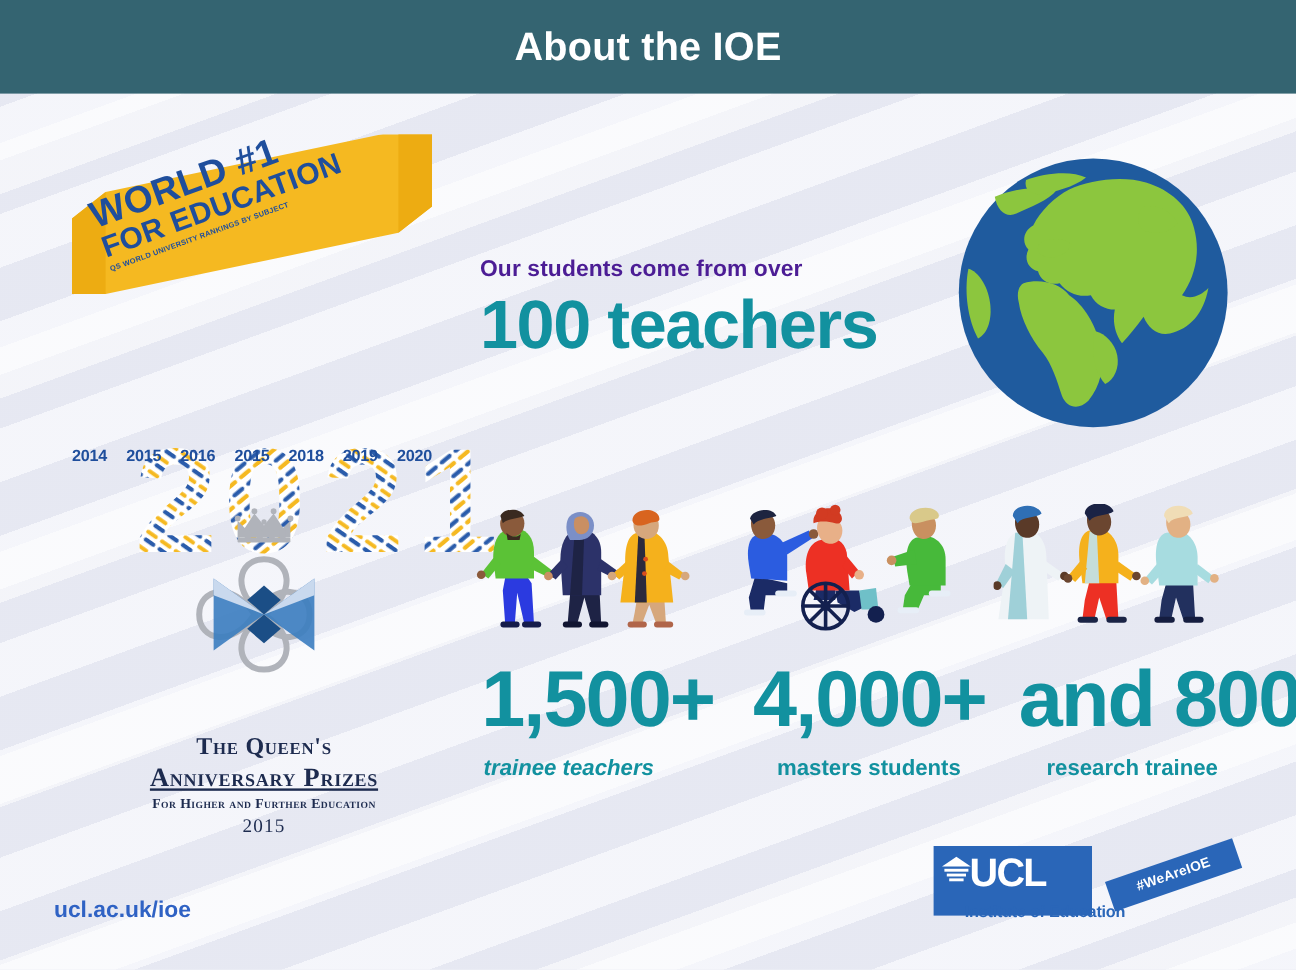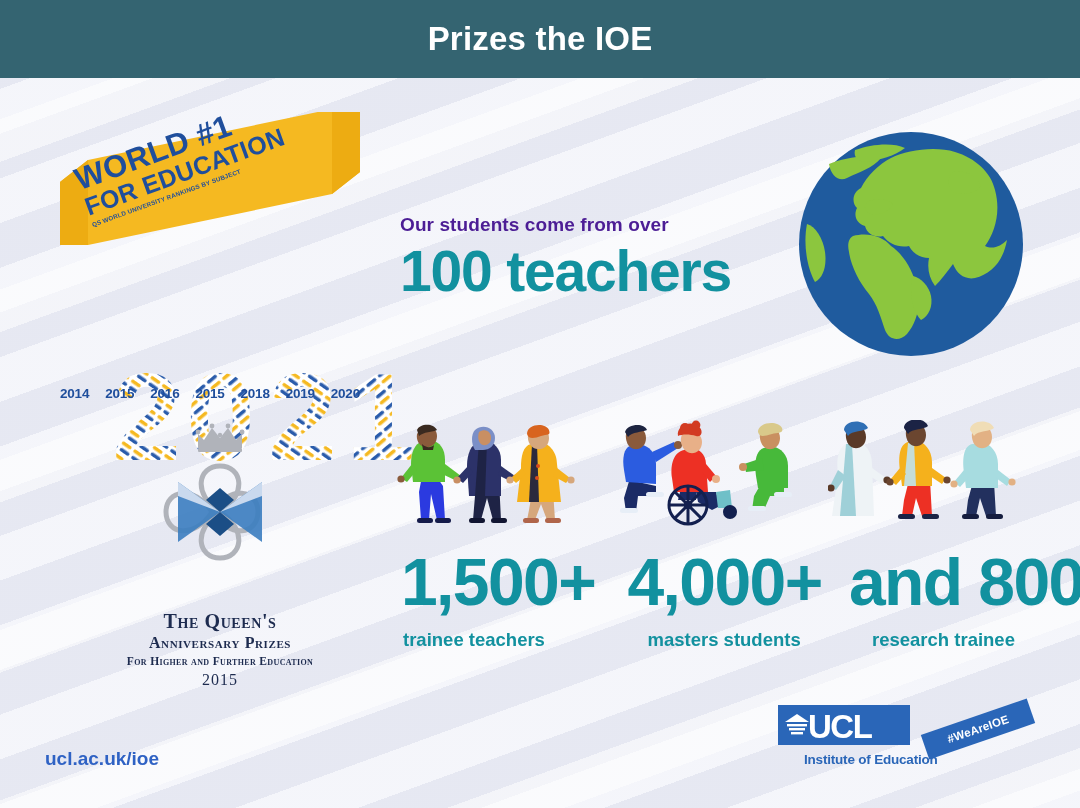--- a/index.html
+++ b/index.html
@@ -32,58 +32,58 @@
   
   .qs-block{position:absolute;left:60px;top:112px;width:300px;height:275px;}
   .ribbon{position:absolute;left:0;top:0;width:300px;height:155px;}
   .ribbon-text{position:absolute;left:22px;top:52px;width:250px;
     transform:rotate(-20deg);transform-origin:left center;color:#1f4e9c;}
   .ribbon-l1{font-size:31px;font-weight:bold;letter-spacing:.5px;line-height:1;}
   .ribbon-l2{font-size:25px;font-weight:bold;letter-spacing:.3px;line-height:1.05;}
   .ribbon-l3{font-size:6.2px;font-weight:bold;letter-spacing:.25px;margin-top:2px;}
 
   .year2021{position:absolute;left:50px;top:250px;width:320px;height:110px;}
-  .years-row{position:absolute;left:60px;top:386px;width:300px;
+  .years-row{position:absolute;left:60px;top:372px;width:300px;
     display:flex;justify-content:space-between;text-align:center;}
   .year-label{font-size:13.5px;font-weight:bold;color:#1f4e9c;letter-spacing:-.2px;}
 
   
   .queens{position:absolute;left:110px;top:420px;width:220px;text-align:center;}
   .queens-logo{width:200px;height:180px;margin:0 auto;}
   .queens-txt{margin-top:6px;color:#1d2b4f;font-family:"Liberation Serif", serif;}
   .q-l1{font-size:20px;letter-spacing:.6px;line-height:1.18;font-variant:small-caps;font-weight:bold;}
-  .q-l2{font-size:16px;letter-spacing:.6px;line-height:1.18;font-variant:small-caps;font-weight:bold;}
+  .q-l2{font-size:22px;letter-spacing:.6px;line-height:1.18;font-variant:small-caps;font-weight:bold;text-decoration:underline;}
   .q-l3{font-size:11.5px;letter-spacing:.35px;margin-top:3px;font-variant:small-caps;font-weight:bold;}
   .q-l4{font-size:16px;letter-spacing:1px;margin-top:4px;}
 
   
   .countries{position:absolute;left:400px;top:214px;}
   .countries-sub{font-size:19px;font-weight:bold;color:#4c1d95;letter-spacing:.1px;}
   .countries-big{font-size:57px;font-weight:bold;color:#12919f;letter-spacing:-1.2px;
     line-height:1.05;margin-top:6px;}
 
   .globe{position:absolute;left:795px;top:128px;width:232px;height:232px;}
 
   
   .stats{position:absolute;left:395px;top:420px;width:650px;display:flex;}
   .stat{width:217px;position:relative;}
   .stat-art{height:115px;position:relative;}
   .stat-num{font-size:66px;font-weight:bold;color:#12919f;letter-spacing:-1.6px;
     margin-top:14px;line-height:1;white-space:nowrap;}
   .stat-lbl{font-size:18.5px;font-weight:bold;color:#12919f;margin-top:14px;white-space:nowrap;}
   .stat:nth-child(1) .stat-num{margin-left:6px;}
-  .stat:nth-child(1) .stat-lbl{margin-left:8px;}
+  .stat:nth-child(1) .stat-lbl{margin-left:8px;font-style:italic;}
   .stat:nth-child(2) .stat-num{margin-left:16px;}
   .stat:nth-child(2) .stat-lbl{margin-left:36px;}
   .stat:nth-child(3) .stat-num{margin-left:21px;}
   .stat:nth-child(3) .stat-lbl{margin-left:44px;}
 
   
   .url{position:absolute;left:45px;top:748px;font-size:19px;font-weight:bold;color:#2f62c4;}
-  .ucl-logo{position:absolute;left:778px;top:705px;width:132px;height:40px;background:#2a66b8;}
+  .ucl-logo{position:absolute;left:778px;top:705px;width:132px;height:58px;background:#2a66b8;}
   .ucl-inner{position:relative;width:100%;height:100%;}
   .ucl-word{position:absolute;left:30px;top:2px;font-size:33px;font-weight:bold;color:#fff;
     letter-spacing:-1.5px;line-height:40px;}
   .ucl-sub{position:absolute;left:804px;top:752px;width:140px;font-size:13.5px;
     font-weight:bold;color:#2a66b8;letter-spacing:-.2px;}
   .ioe-ribbon{position:absolute;left:922px;top:716px;width:112px;height:26px;
     background:#2a66b8;transform:rotate(-19deg);transform-origin:center;
     display:flex;align-items:center;justify-content:center;}
   .ioe-ribbon span{color:#fff;font-size:11.5px;font-weight:bold;letter-spacing:.2px;}
 </style>
@@ -91,21 +91,21 @@
 <body>
 
 <div class="page">
 
   <div class="bg">
     <div class="bg-stripes"></div>
     <div class="bg-stripes2"></div>
   </div>
 
   <div class="header">
-    <div class="header-title">Prizes the IOE</div>
+    <div class="header-title">About the IOE</div>
   </div>
 
   <div class="qs-block">
     <svg class="ribbon" viewBox="0 0 300 155">
       <polygon points="0,70 28,48 272,-3 300,-3 300,60 272,82 28,133 0,133" fill="#f5b921"></polygon>
       <polygon points="0,70 28,48 28,133 0,133" fill="#edac12"></polygon>
       <polygon points="272,-3 300,-3 300,60 272,82" fill="#edac12"></polygon>
     </svg>
     <div class="ribbon-text">
       <div class="ribbon-l1">WORLD #1</div>

